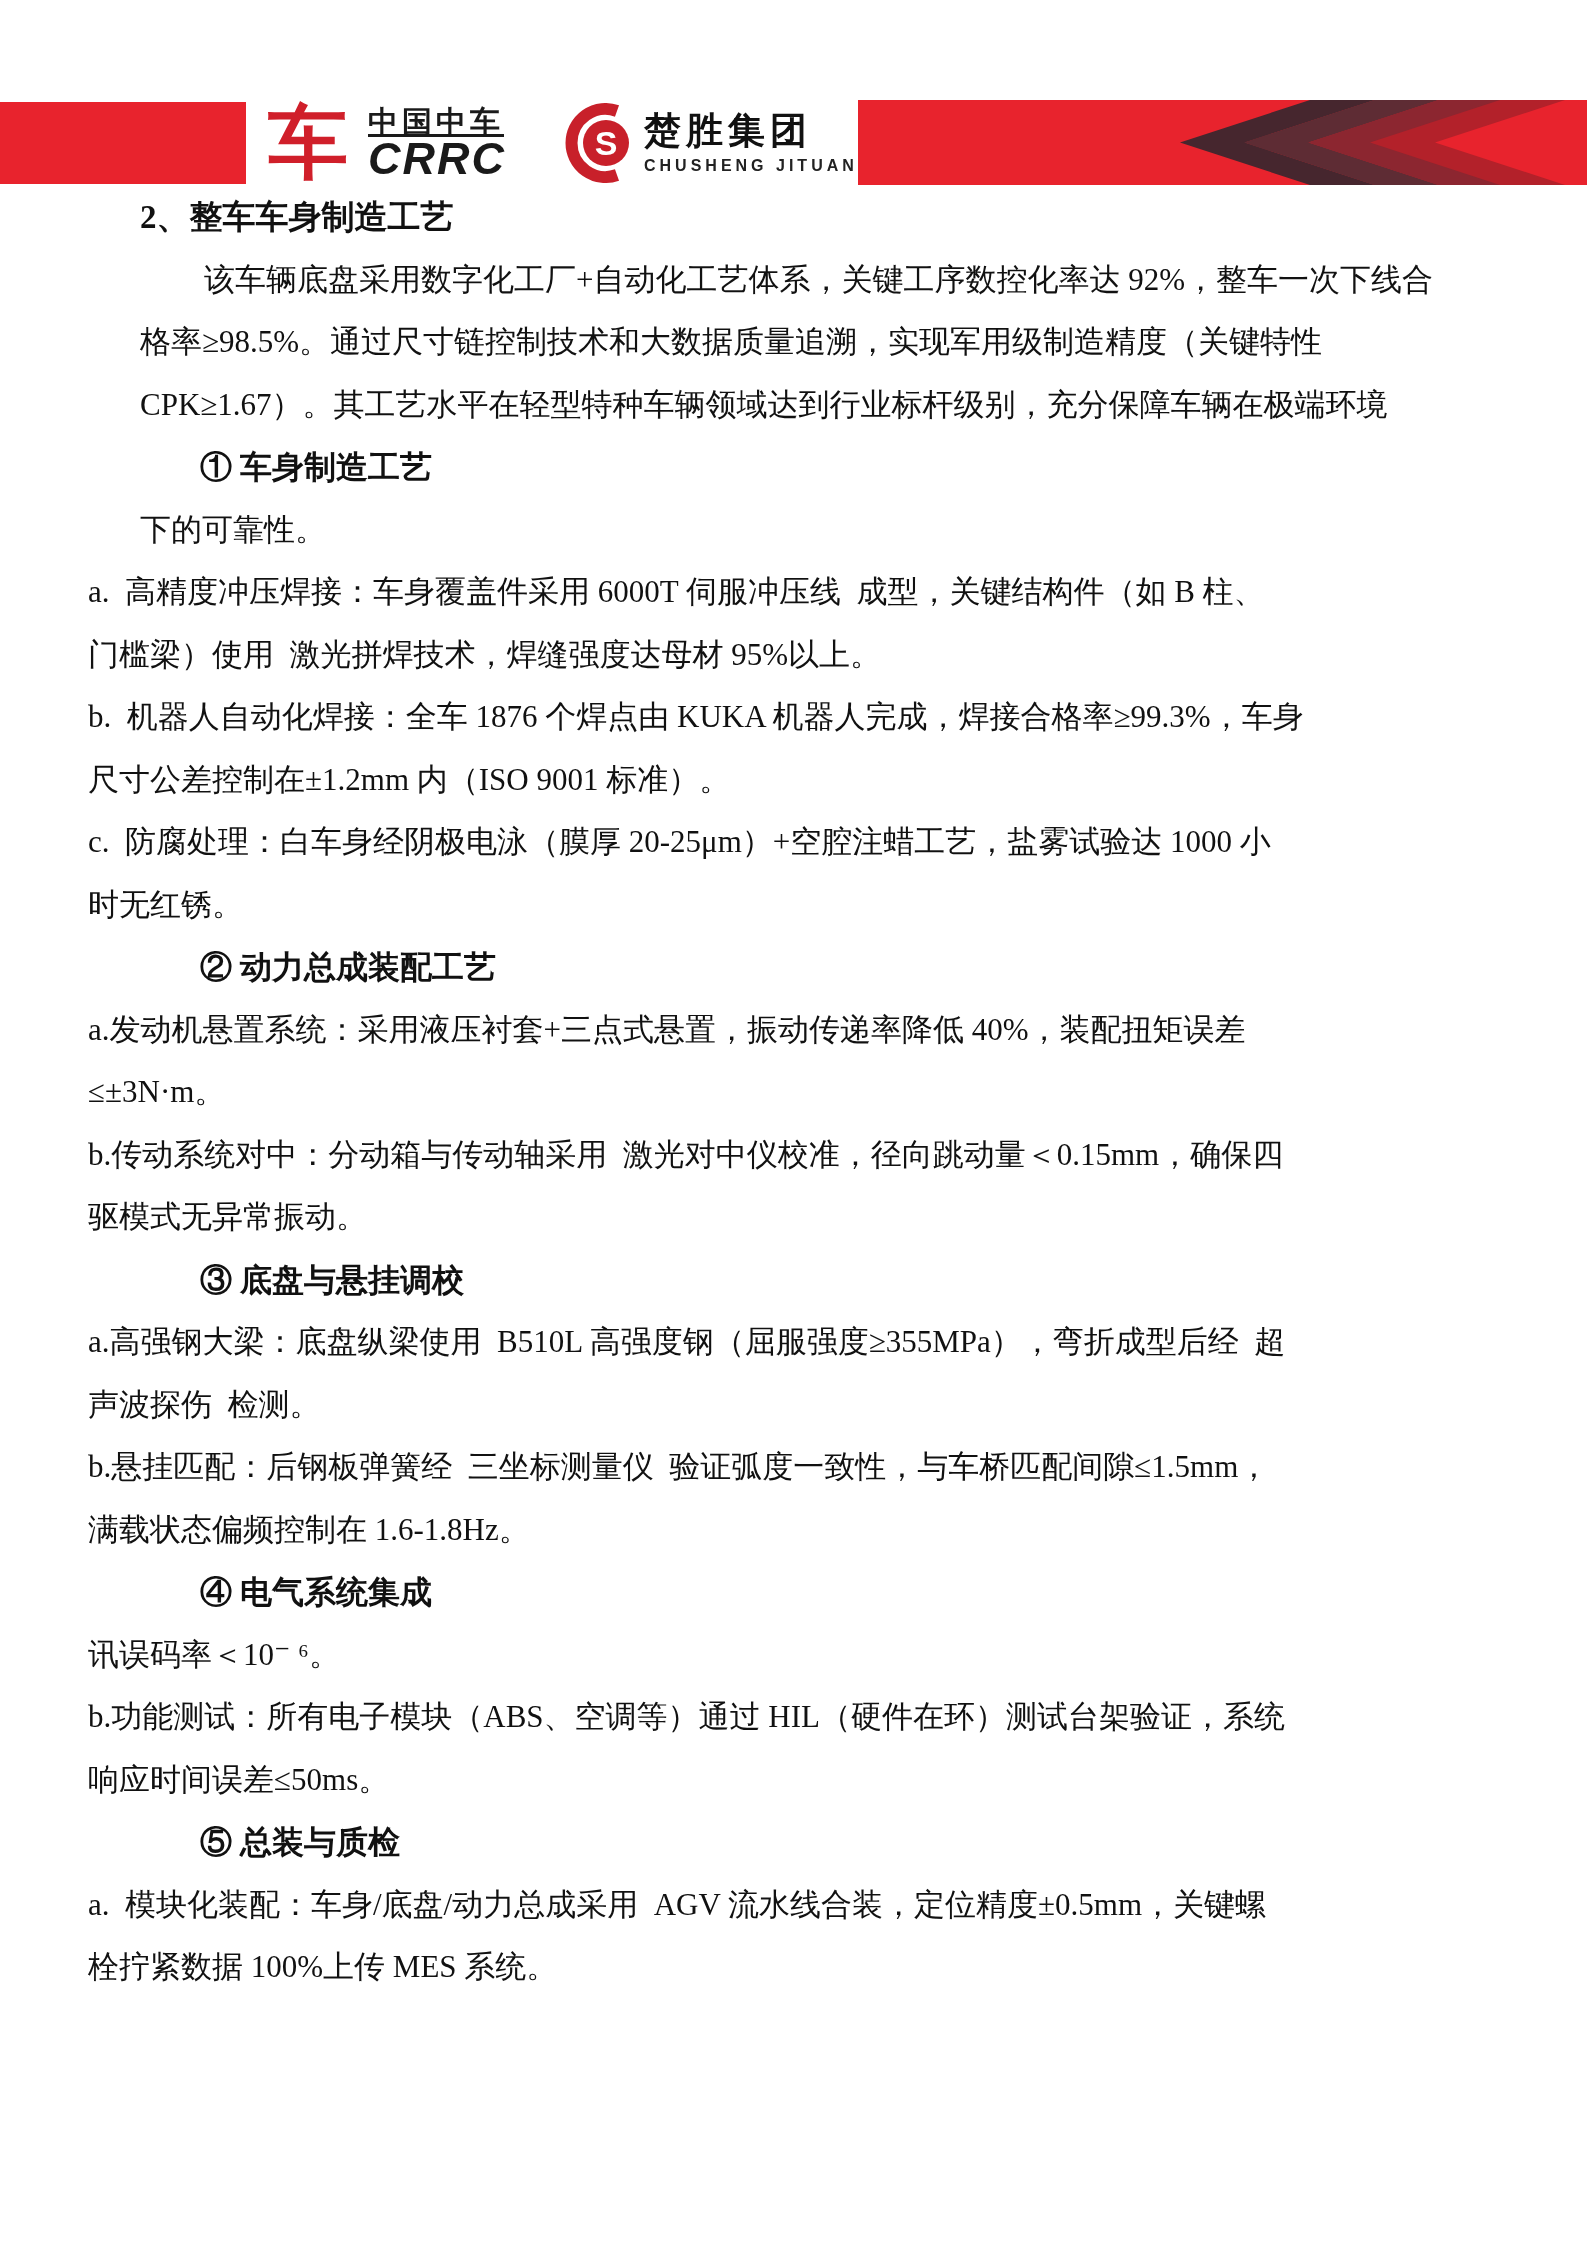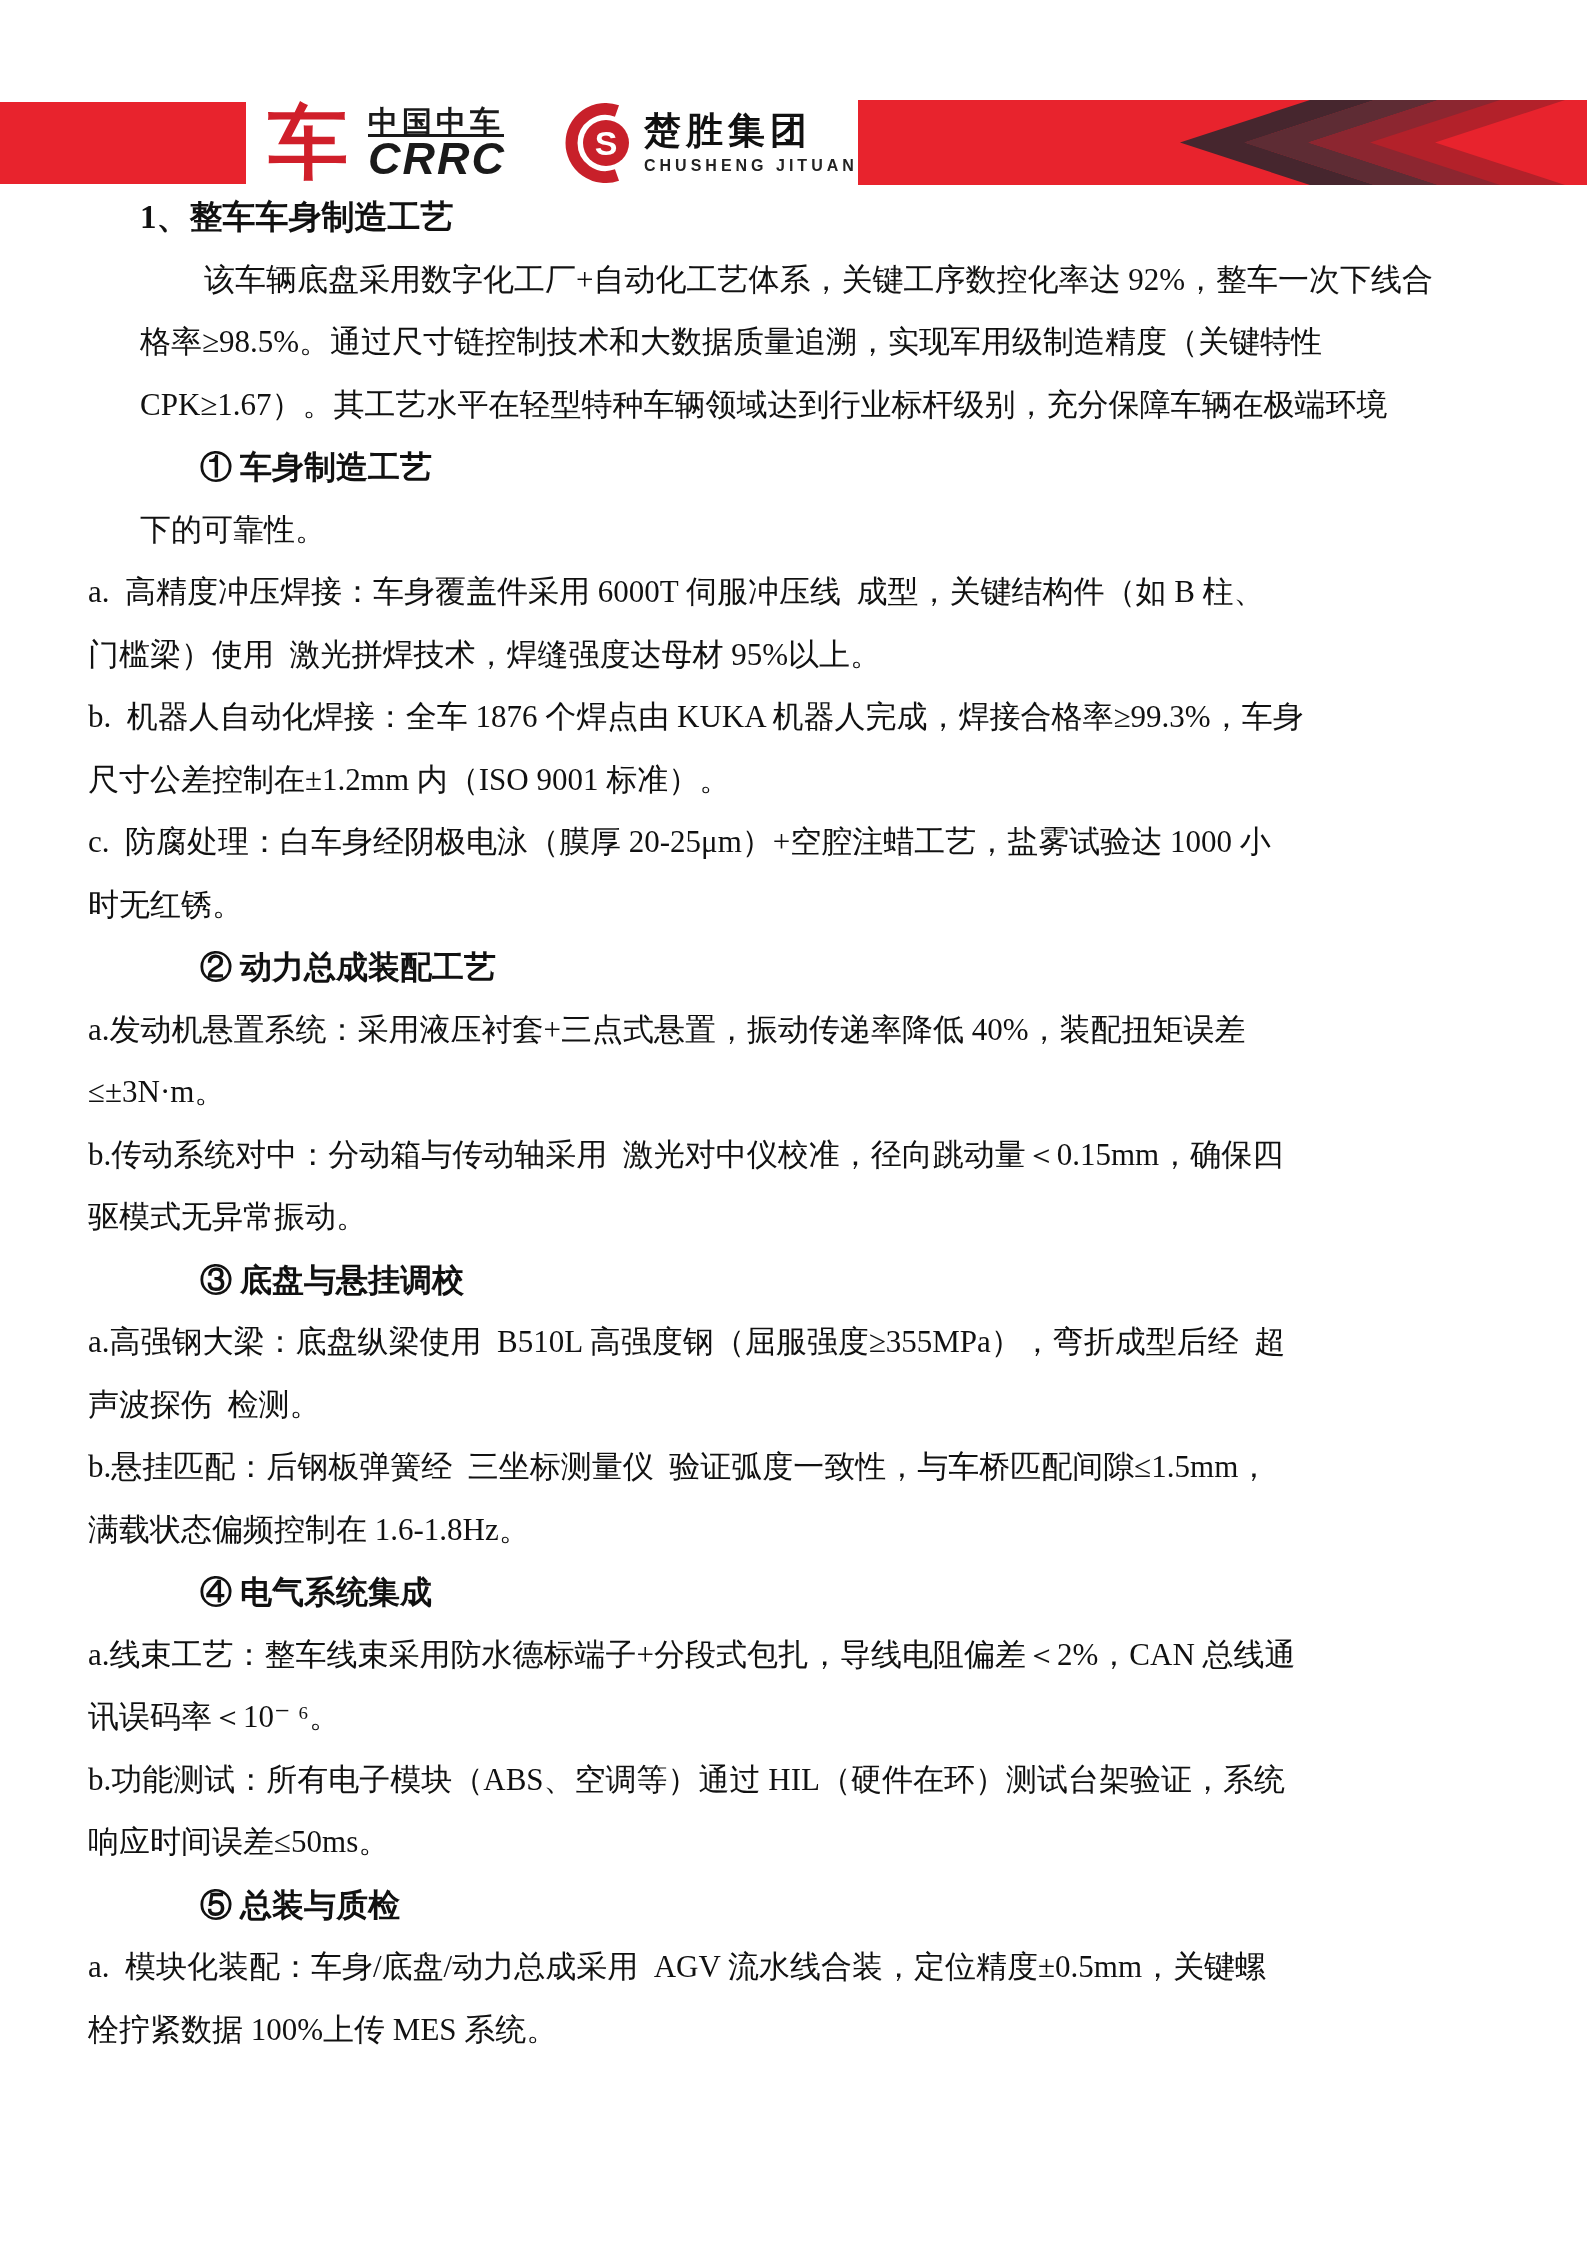--- a/index.html
+++ b/index.html
@@ -94,21 +94,21 @@
         <rect x="0" y="0" width="729" height="85" fill="#e8232d"></rect>
         <polygon points="322,42.5 452,0 517,0 387,42.5 517,85 452,85" fill="#46262e"></polygon>
         <polygon points="386,42.5 516,0 581,0 451,42.5 581,85 516,85" fill="#5e2c34"></polygon>
         <polygon points="450,42.5 580,0 645,0 515,42.5 645,85 580,85" fill="#8c2630"></polygon>
         <polygon points="512,42.5 642,0 707,0 577,42.5 707,85 642,85" fill="#b3212a"></polygon>
       </svg>
     </div>
   </div>
 
   <div class="doc">
-    <div class="line h1">1、整车车身制造工艺</div>
+    <div class="line h1">2、整车车身制造工艺</div>
     <div class="line pfirst">该车辆底盘采用数字化工厂+自动化工艺体系，关键工序数控化率达 92%，整车一次下线合</div>
     <div class="line flush">格率≥98.5%。通过尺寸链控制技术和大数据质量追溯，实现军用级制造精度（关键特性</div>
     <div class="line flush">CPK≥1.67）。其工艺水平在轻型特种车辆领域达到行业标杆级别，充分保障车辆在极端环境</div>
     <div class="line h2">① 车身制造工艺</div>
     <div class="line flush">下的可靠性。</div>
     <div class="line li">a.  高精度冲压焊接：车身覆盖件采用 6000T 伺服冲压线  成型，关键结构件（如 B 柱、</div>
     <div class="line li">门槛梁）使用  激光拼焊技术，焊缝强度达母材 95%以上。</div>
     <div class="line li">b.  机器人自动化焊接：全车 1876 个焊点由 KUKA 机器人完成，焊接合格率≥99.3%，车身</div>
     <div class="line li">尺寸公差控制在±1.2mm 内（ISO 9001 标准）。</div>
     <div class="line li">c.  防腐处理：白车身经阴极电泳（膜厚 20-25μm）+空腔注蜡工艺，盐雾试验达 1000 小</div>
@@ -117,21 +117,20 @@
     <div class="line li">a.发动机悬置系统：采用液压衬套+三点式悬置，振动传递率降低 40%，装配扭矩误差</div>
     <div class="line li">≤±3N·m。</div>
     <div class="line li">b.传动系统对中：分动箱与传动轴采用  激光对中仪校准，径向跳动量＜0.15mm，确保四</div>
     <div class="line li">驱模式无异常振动。</div>
     <div class="line h2">③ 底盘与悬挂调校</div>
     <div class="line li">a.高强钢大梁：底盘纵梁使用  B510L 高强度钢（屈服强度≥355MPa），弯折成型后经  超</div>
     <div class="line li">声波探伤  检测。</div>
     <div class="line li">b.悬挂匹配：后钢板弹簧经  三坐标测量仪  验证弧度一致性，与车桥匹配间隙≤1.5mm，</div>
     <div class="line li">满载状态偏频控制在 1.6-1.8Hz。</div>
     <div class="line h2">④ 电气系统集成</div>
-    <div class="line li">a.线束工艺：整车线束采用防水德标端子+分段式包扎，导线电阻偏差＜2%，CAN 总线通</div>
     <div class="line li">讯误码率＜10⁻ ⁶。</div>
     <div class="line li">b.功能测试：所有电子模块（ABS、空调等）通过 HIL（硬件在环）测试台架验证，系统</div>
     <div class="line li">响应时间误差≤50ms。</div>
     <div class="line h2">⑤ 总装与质检</div>
     <div class="line li">a.  模块化装配：车身/底盘/动力总成采用  AGV 流水线合装，定位精度±0.5mm，关键螺</div>
     <div class="line li">栓拧紧数据 100%上传 MES 系统。</div>
   </div>
 
 
 </div>

